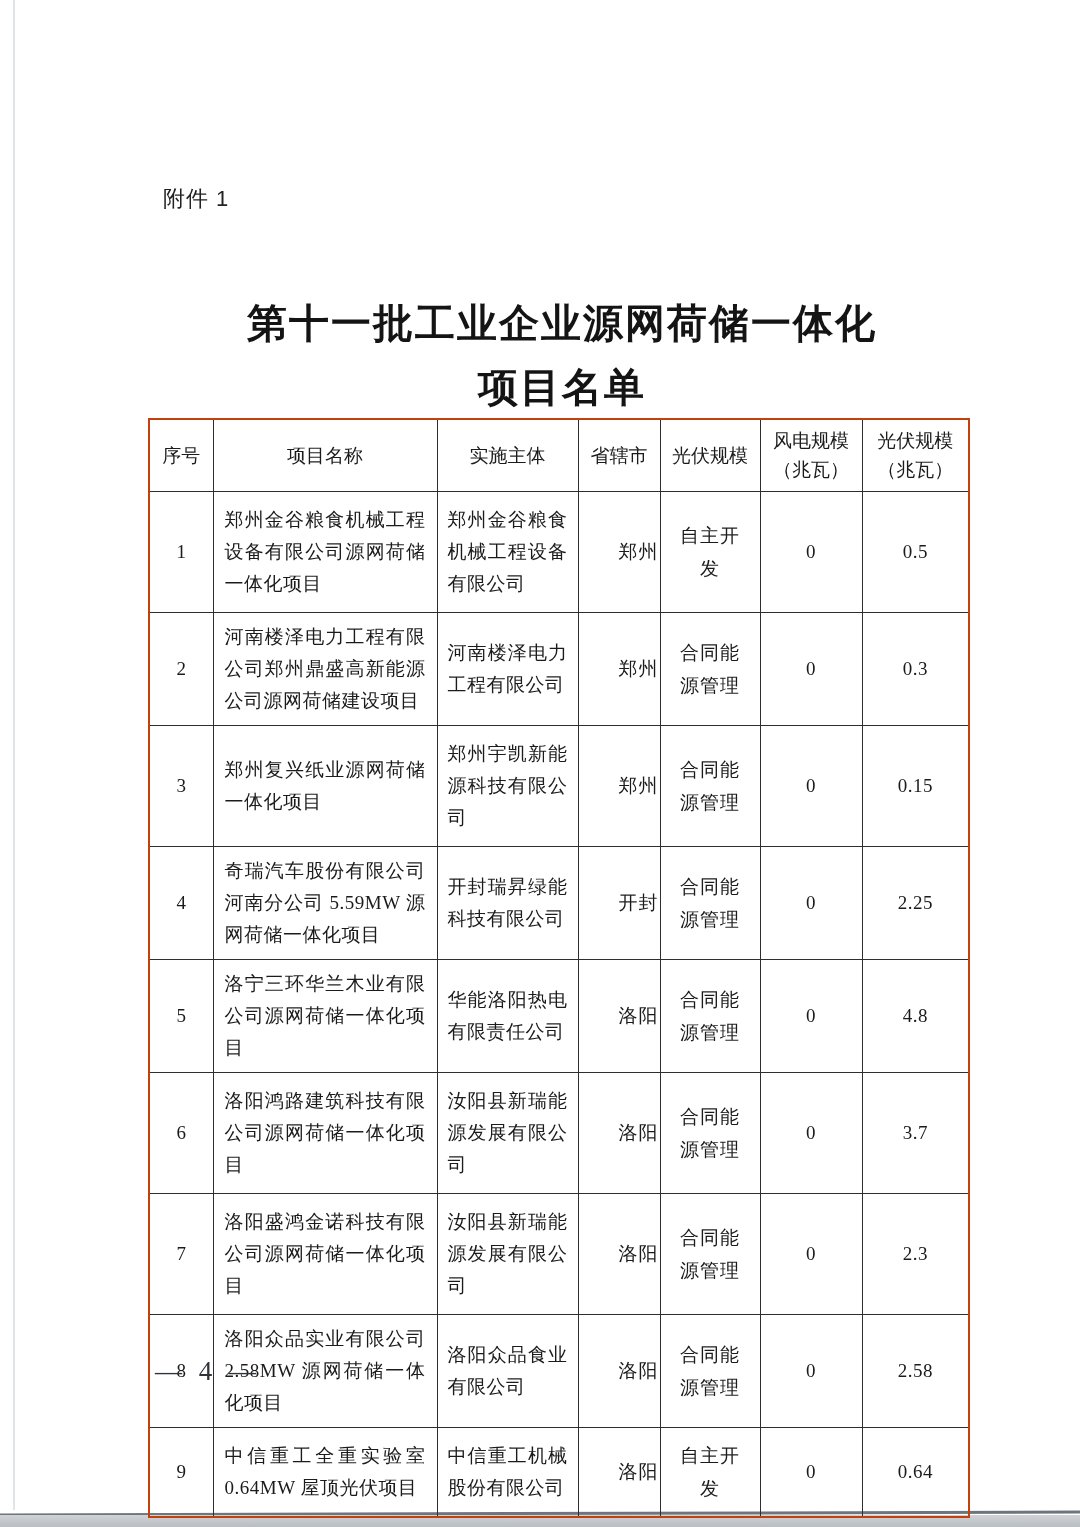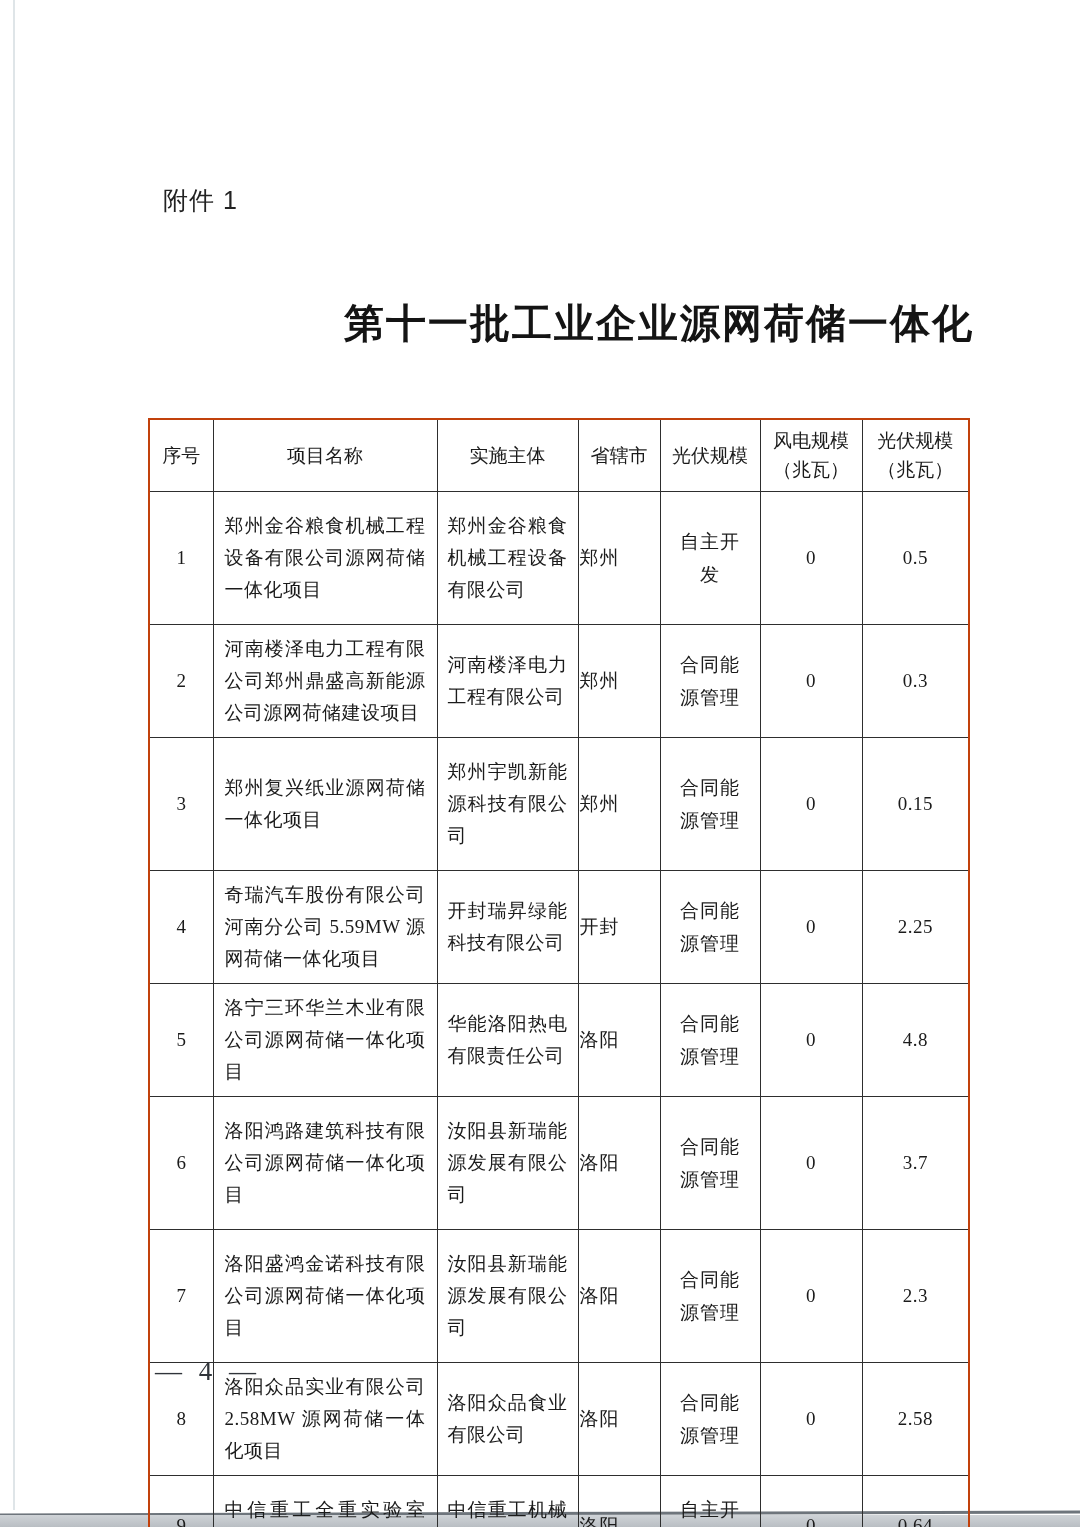--- a/index.html
+++ b/index.html
@@ -20,25 +20,25 @@
     background:#6e757c;
     transform:rotate(-0.15deg);
   }
   .scan-edge-bottom-fill {
     position:absolute; left:0; top:1515px; width:1080px; height:12px;
     background:linear-gradient(#cfd3d7,#b9bec3);
   }
   .attachment-label {
     position:absolute; left:163px; top:184px;
     font-family:"Liberation Sans","DejaVu Sans",sans-serif;
-    font-size:25px; color:#222; letter-spacing:1px;
+    font-size:22px; color:#222; letter-spacing:1px;
   }
   .doc-title {
     position:absolute; left:150px; top:292px; width:824px;
-    text-align:right; font-weight:bold;
+    text-align:center; font-weight:bold;
     font-size:40px; line-height:64px; letter-spacing:2px;
     color:#141414;
   }
   table.doc-table {
     position:absolute; left:148px; top:418px; width:820px;
     border-collapse:collapse; table-layout:fixed;
     border:2px solid #c2410c;
   }
   .doc-table th, .doc-table td {
     border:1.5px solid #2e2e2e;
@@ -50,42 +50,43 @@
     font-weight:500; font-size:19px; color:#1b1b1b;
     line-height:29px; padding:2px; text-align:center;
   }
   .doc-table td { font-size:19px; color:#1b1b1b; }
   .c-no   { text-align:center; font-size:20px; }
   .c-project {
     text-align:justify; padding:8px 11px;
     line-height:32px; letter-spacing:0.5px;
   }
   .c-entity {
-    text-align:justify; padding:18px 10px;
+    text-align:justify; padding:12px 10px;
     line-height:32px; letter-spacing:0.5px;margin-top:13px;
   }
-  .c-city { text-align:left; letter-spacing:1px; }
+  .c-city { text-align:right; letter-spacing:1px; }
   .c-mode { text-align:center; line-height:33px; padding:4px 14px; letter-spacing:1px; }
   .c-num  { text-align:center; font-size:20px; letter-spacing:0.5px; }
   .page-number {
     position:absolute; left:155px; top:1356px;
     font-size:27px; letter-spacing:5px; color:#30343a;
   }
 </style>
 </head>
 <body>
 
 <div class="scan-edge-left"></div>
 <div class="scan-edge-bottom-line"></div>
 <div class="scan-edge-bottom-fill"></div>
 
 <div class="attachment-label">附件 1</div>
 
 <div class="doc-title">
   <div>第十一批工业企业源网荷储一体化</div>
+  <div>项目名单</div>
 </div>
 
 <table class="doc-table">
   <colgroup>
     <col style="width:64px">
     <col style="width:224px">
     <col style="width:141px">
     <col style="width:82px">
     <col style="width:100px">
     <col style="width:102px">

